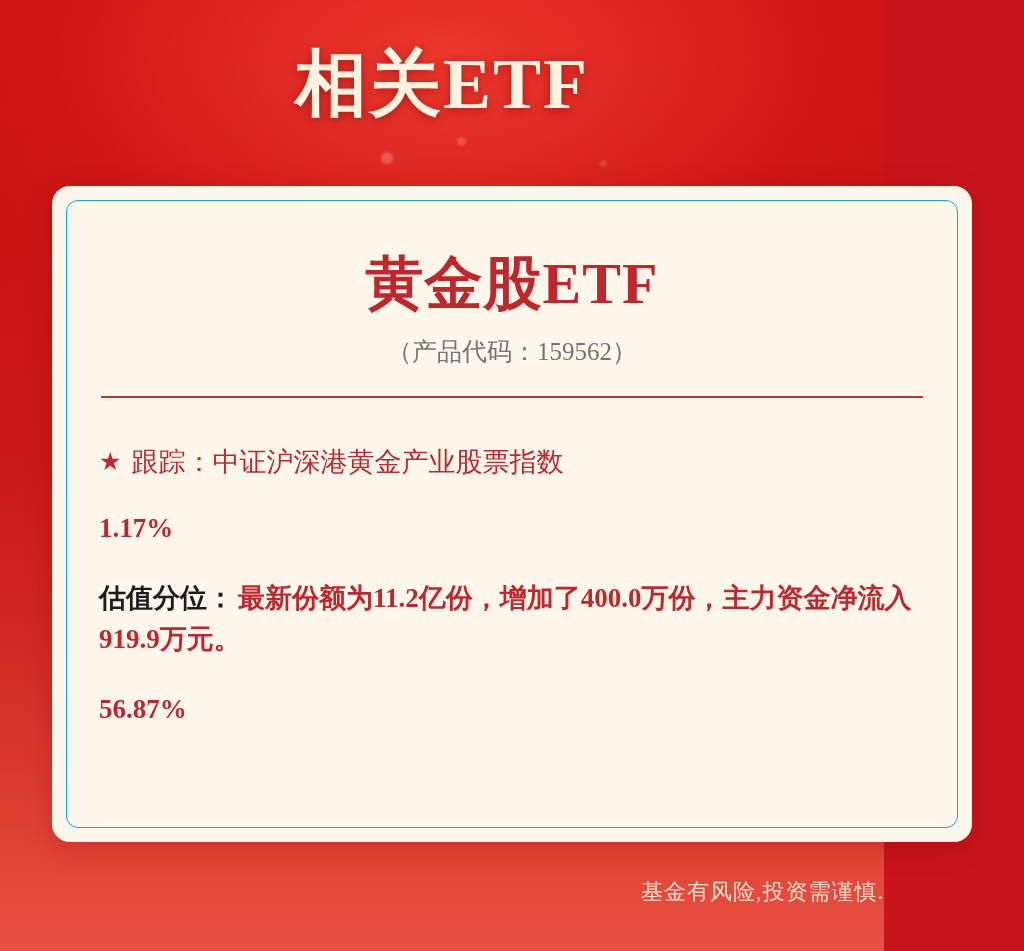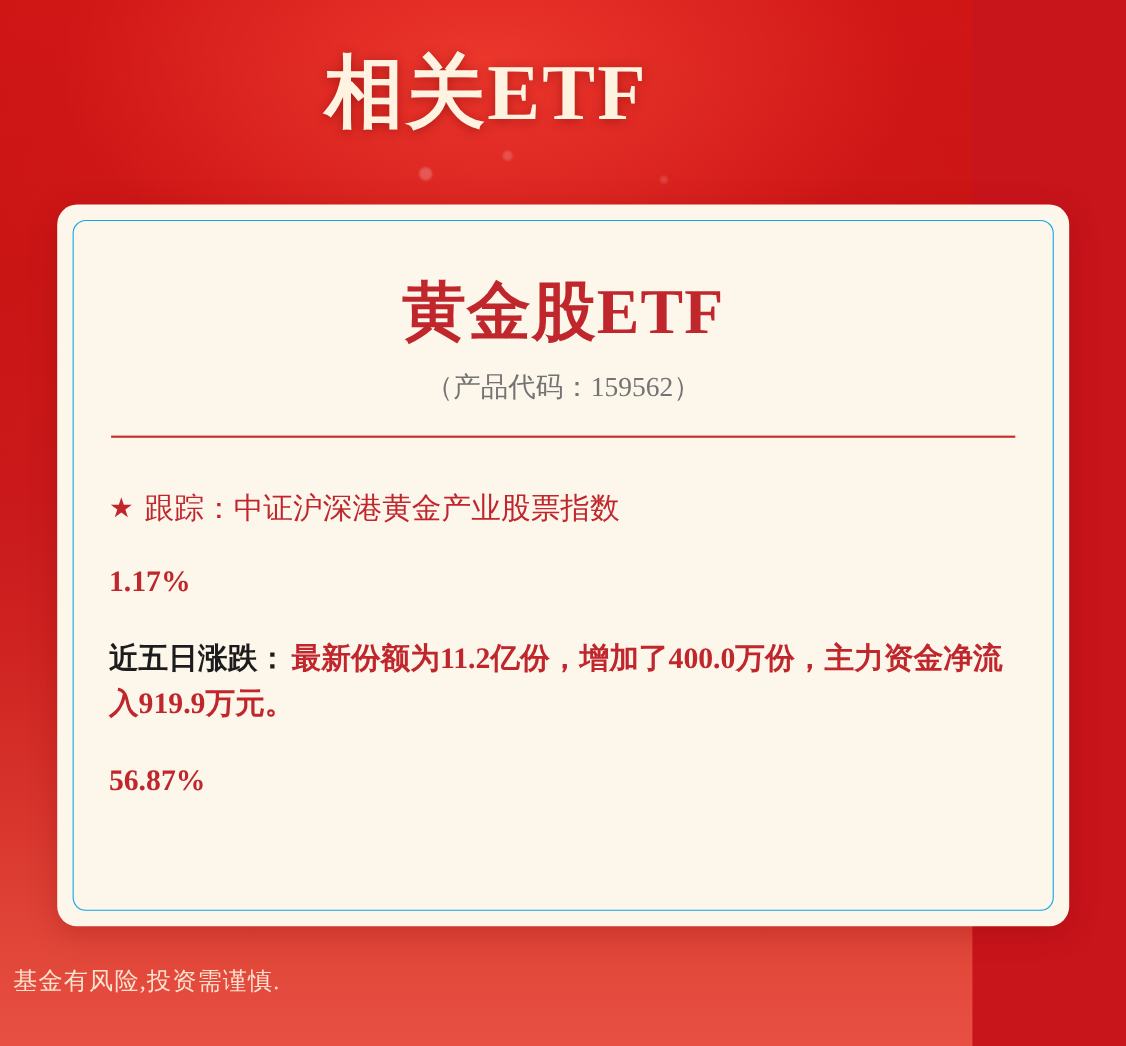--- a/index.html
+++ b/index.html
@@ -129,25 +129,24 @@
     display: block;
   }
   .row.flow .label { margin-right: 4px; }
   .row.flow .value { }
 
   .footer {
     position: absolute;
     left: 0;
     bottom: 44px;
     width: 100%;
-    text-align: left;
+    text-align: right;
     color: #fbe2cf;
     font-size: 22px;
     letter-spacing: 1px;
-    padding-left: 12px;
   }
 </style>
 </head>
 <body>
 
 <div class="page">
 
   <span class="dot d1"></span>
   <span class="dot d2"></span>
   <span class="dot d3"></span>
@@ -169,21 +168,21 @@
           <span class="label">跟踪：</span>
           <span class="value">中证沪深港黄金产业股票指数</span>
         </div>
 
         <div class="row">
           <span class="value">1.17%</span>
         </div>
 
 
         <div class="row flow">
-          <span class="label">近五日涨跌：</span><span class="value">最新份额为11.2亿份，增加了400.0万份，主力资金净流入919.9万元。</span>
+          <span class="label">估值分位：</span><span class="value">最新份额为11.2亿份，增加了400.0万份，主力资金净流入919.9万元。</span>
         </div>
 
         <div class="row">
           <span class="value">56.87%</span>
         </div>
 
       </div>
     </div>
   </div>
 

